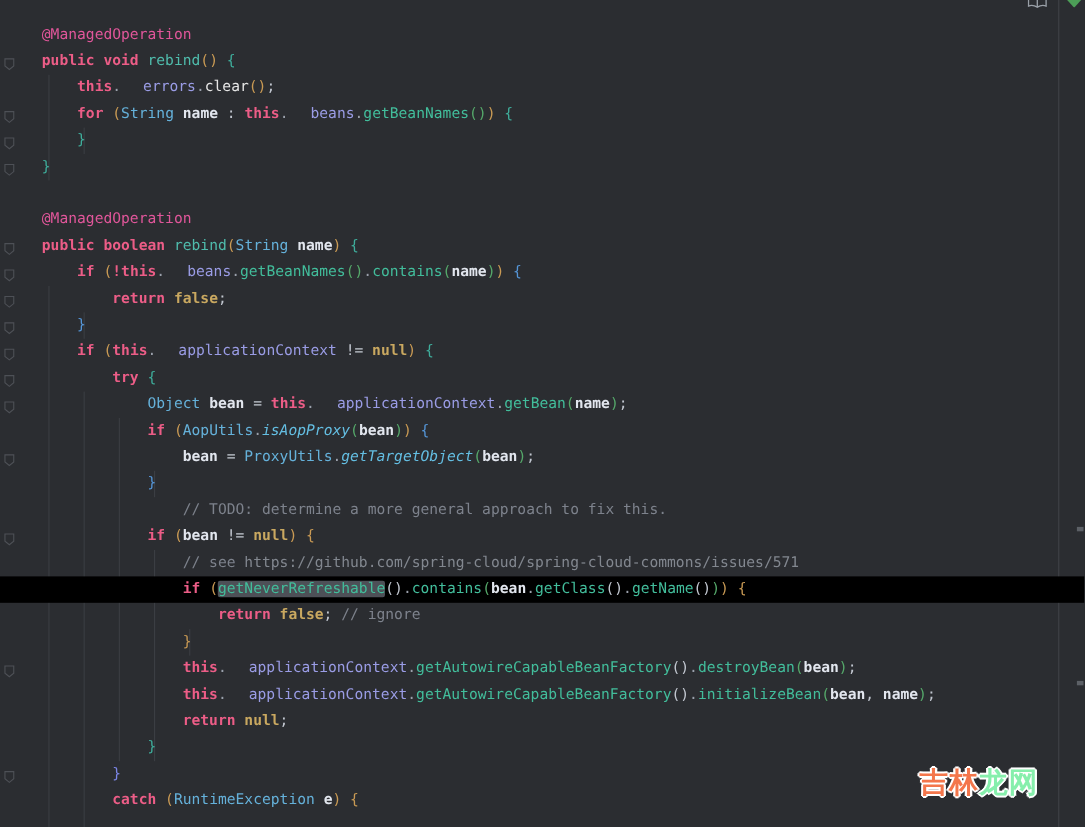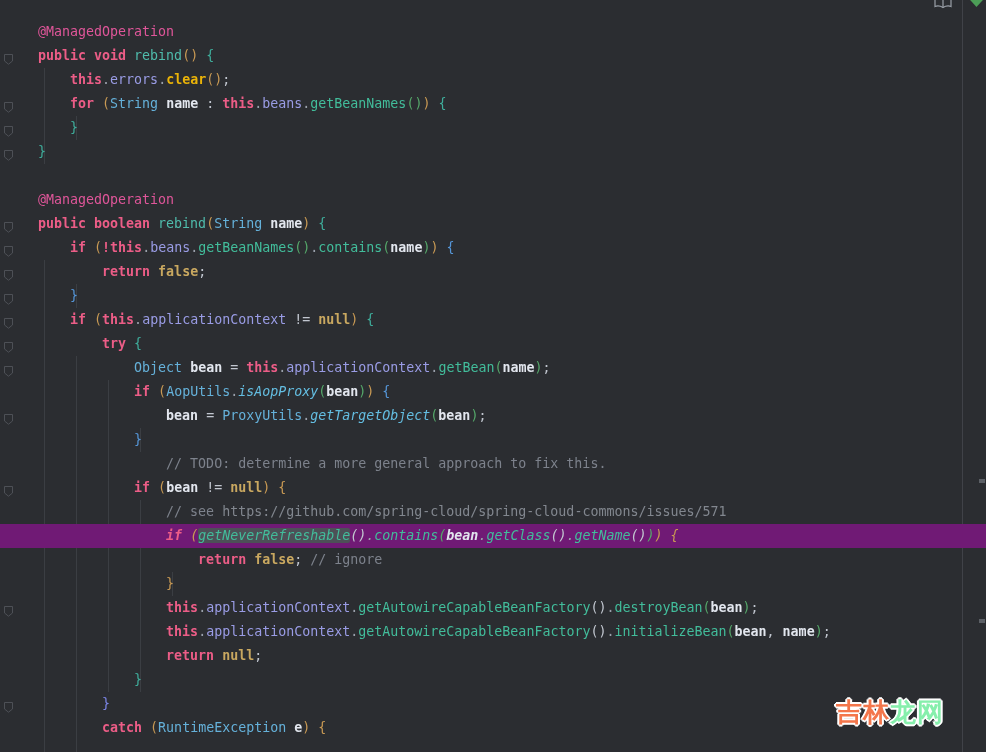--- a/index.html
+++ b/index.html
@@ -10,30 +10,30 @@
     overflow:hidden;
     font-family:"DejaVu Sans Mono","Liberation Mono",monospace;
     font-size:13.3px;
     line-height:24px;
   }
   #code{position:absolute;left:0;top:20px;width:986px;z-index:3;}
   .ln{
     height:24px;white-space:pre;padding-left:38px;
     color:#ced3dc;width:986px;box-sizing:border-box;
   }
-  .ln.current{background:#701a75;font-style:italic;}
+  .ln.current{background:#000000;}
   
   .k{color:#ec5d87;font-weight:bold;}          
   .a{color:#e0569a;}                            
   .c{color:#65b1da;}                            
   .m{color:#42bd9b;}                            
   .d{color:#4fbcac;}                            
-  .b{color:#eab308;font-weight:bold;}                            
+  .b{color:#e5e5e5;}                            
   .s{color:#64bee2;font-style:italic;}          
-  .f{color:#9a9ce5;}                            
+  .f{color:#9a9ce5;margin-left:20px;}                            
   .v{color:#e2e6ee;font-weight:bold;}           
   .l{color:#c9a860;font-weight:bold;}           
   .t{color:#c2c7d0;}                            
   .o{color:#9ba1ac;}                            
   .cm{color:#7d828c;}                           
   .lk{color:#82878f;} 
   .py{color:#c99a54;}                           
   .pg{color:#55a86a;}                           
   .pt{color:#3fae9c;}                           
   .pb{color:#5596d8;}                           

